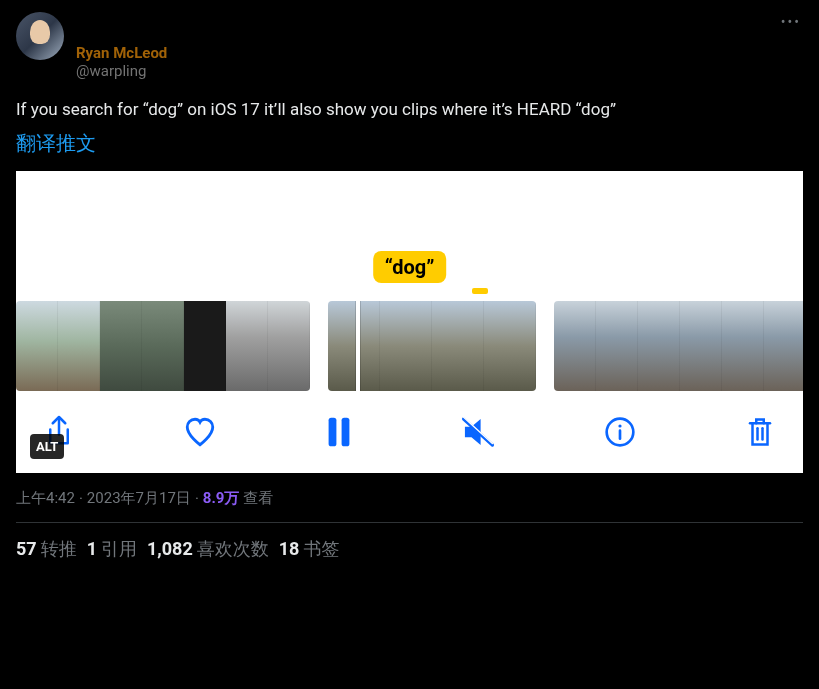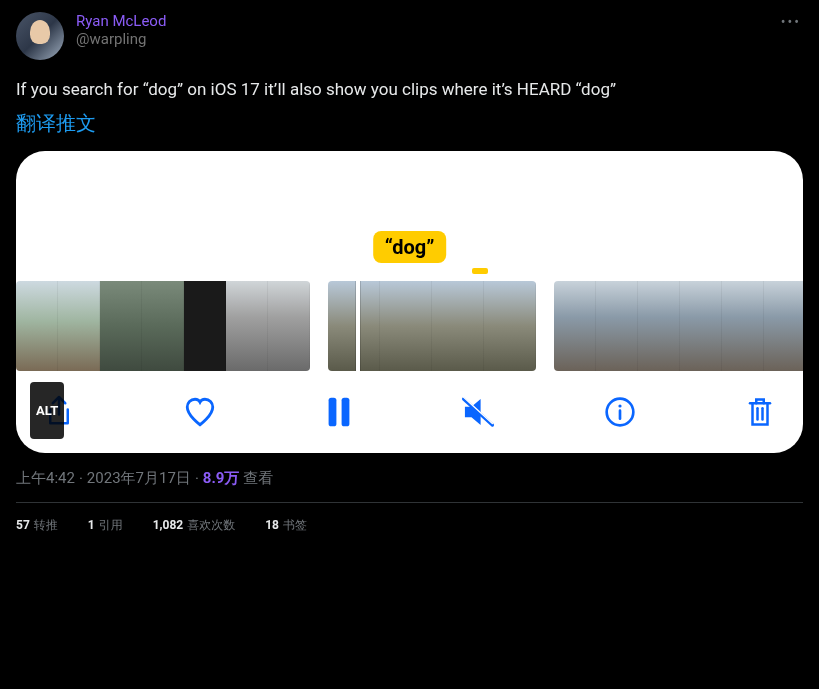--- a/index.html
+++ b/index.html
@@ -32,23 +32,24 @@
   .avatar::after {
     content: "";
     position: absolute;
     top: 8px; left: 14px;
     width: 20px; height: 24px;
     background: #e8c9a8;
     border-radius: 50% 50% 40% 40%;
   }
   .names { display: flex; flex-direction: column; }
   .display-name {
-    font-weight: 400;
+    font-weight: 700;
     font-size: 15px;
-    color: #8b5cf6;
+    color: #a16207;
+    margin-top: 32px;
   }
   .handle {
     font-size: 15px;
     color: #737373;
   }
   .more {
     position: absolute;
     top: 14px; right: 18px;
     color: #71767b;
     letter-spacing: 2px;
@@ -66,21 +67,21 @@
     font-size: 20px;
     color: #1d9bf0;
     cursor: pointer;
   }
 
   
   .media {
     margin-top: 14px;
     width: 100%;
     background: #fff;
-    border-radius: 29px;
+    border-radius: 0;
     position: relative;
     overflow: hidden;
   }
   .media-inner {
     padding-top: 60px;
   }
   .caption-pill {
     display: inline-block;
     background: #ffcc00;
     color: #000;
@@ -156,44 +157,44 @@
   .tb-icon svg { display: block; }
 
   .alt-badge {
     position: absolute;
     left: 14px;
     bottom: 14px;
     background: rgba(0,0,0,0.85);
     color: #fff;
     font-weight: 700;
     font-size: 13px;
-    padding: 21px 6px;
+    padding: 5px 6px;
     border-radius: 4px;
   }
 
   .meta {
     margin-top: 16px;
     font-size: 15px;
     color: #71767b;
     display: flex;
     align-items: center;
     gap: 4px;
     text-align: right;
   }
   .meta .bold { color: #8b5cf6; font-weight: 700; }
   .divider {
     margin-top: 14px;
     height: 1px;
     background: #2f3336;
   }
   .stats {
     display: flex;
-    gap: 30px;
+    gap: 10px;
     margin-top: 14px;
-    font-size: 12px;
+    font-size: 18px;
     color: #71767b;
   }
   .stats .num { color: #e7e9ea; font-weight: 700; margin-right: 4px; }
 </style>
 </head>
 <body>
 
 <div class="tweet">
 
   <div class="header">

